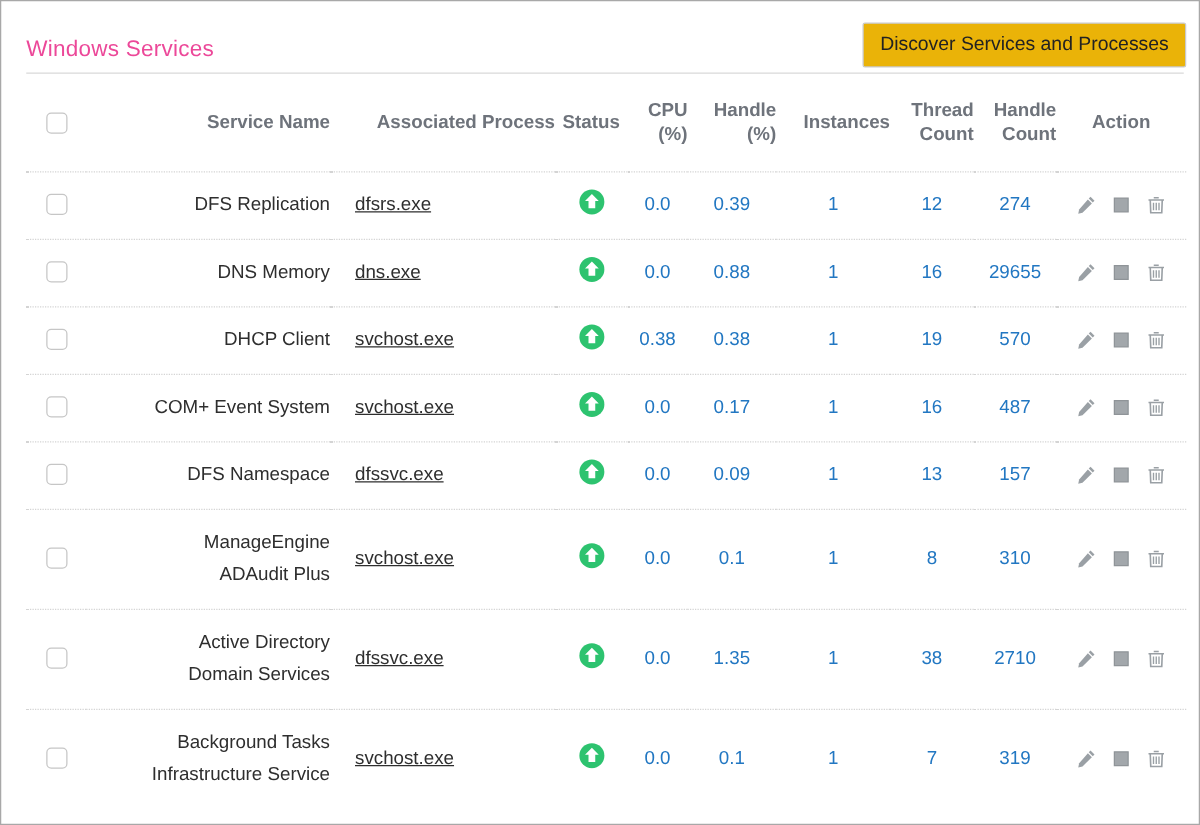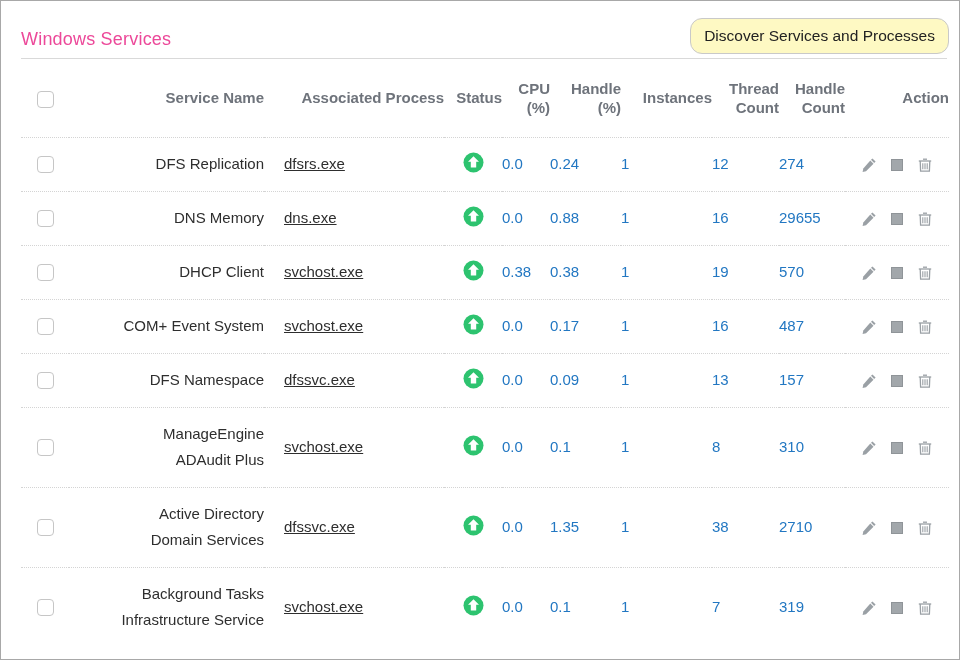--- a/index.html
+++ b/index.html
@@ -10,21 +10,21 @@
     color: #2e2e2e;
     border: 1px solid #a8a8a8;
     position: relative;
     overflow: hidden;
   }
   .page { position: relative; padding: 0 12px 0 20px; }
 
   .discover-btn {
     position: absolute; top: 17px; right: 10px;
     height: 36px; padding: 0 13px;
-    background: #fef9c3; border: 1px solid #c9c9c9; border-radius: 12px;
+    background: #eab308; border: 1px solid #c9c9c9; border-radius: 2px;
     font-family: inherit; font-size: 15.5px; color: #222;
     cursor: pointer;
   }
 
   .page-title {
     padding-top: 28px;
     font-size: 18px; font-weight: 400; color: #ec4899;
     letter-spacing: .2px;
   }
   .title-divider { border: none; border-top: 1px solid #d9d9d9; margin-top: 8px; }
@@ -44,33 +44,33 @@
   col.c-handle { width: 66px; }
   col.c-action { width: 104px; }
 
   th {
     height: 78px; vertical-align: middle;
     font-size: 15px; font-weight: 700; color: #6e737b;
     line-height: 19px;
   }
   th.left { text-align: right; }
   th.right { text-align: right; }
-  th.center { text-align: right; margin-left: 17px; }
+  th.center { text-align: center; margin-left: 17px; }
   th.pad-l, td.pad-l { padding-left: 20px; }
 
   tbody tr { border-top: 1px dotted #d4d4d4; }
   td {
     vertical-align: middle;
     padding-top: 13px; padding-bottom: 14px;
     font-size: 15px; color: #2e2e2e;
   }
   td.name { line-height: 26px; white-space: pre-line; text-align: right; }
   td.proc { line-height: 26px; text-decoration: underline; }
   td.center { text-align: center; }
-  td.right { text-align: left; }
+  td.right { text-align: center; }
   td.num { color: #2277c2; line-height: 26px; }
 
   .checkbox {
     display: inline-block; width: 17px; height: 17px;
     border: 1px solid #c6c6c6; border-radius: 4px; background: #fff;
     vertical-align: middle; cursor: pointer;
   }
   .check-cell { text-align: center; }
 
   .status-wrap { display: inline-block; width: 21px; height: 21px; }
@@ -130,21 +130,21 @@
     <td class="proc pad-l">dfsrs.exe</td>
     <td class="center">
       <span class="status-wrap">
         <svg width="21" height="21" viewBox="0 0 21 21">
           <circle cx="10.5" cy="10.5" r="10" fill="#2dc36f"></circle>
           <path d="M10.5 4.2 L16 9.8 H13.2 V15.6 H7.8 V9.8 H5 Z" fill="#ffffff"></path>
         </svg>
       </span>
     </td>
     <td class="right num">0.0</td>
-    <td class="right num">0.24</td>
+    <td class="right num">0.39</td>
     <td class="right num">1</td>
     <td class="right num">12</td>
     <td class="right num">274</td>
     <td class="center actions">
       <span class="action-icon">
         <svg width="16" height="16" viewBox="0 0 16 16">
           <path d="M11.4 1.4 L14.6 4.6 L13.2 6 L10 2.8 Z" fill="#9aa0a5"></path>
           <path d="M9.3 3.5 L12.5 6.7 L5 14.2 L1.6 14.9 L2.3 11.5 Z" fill="#9aa0a5"></path>
         </svg>
       </span>

